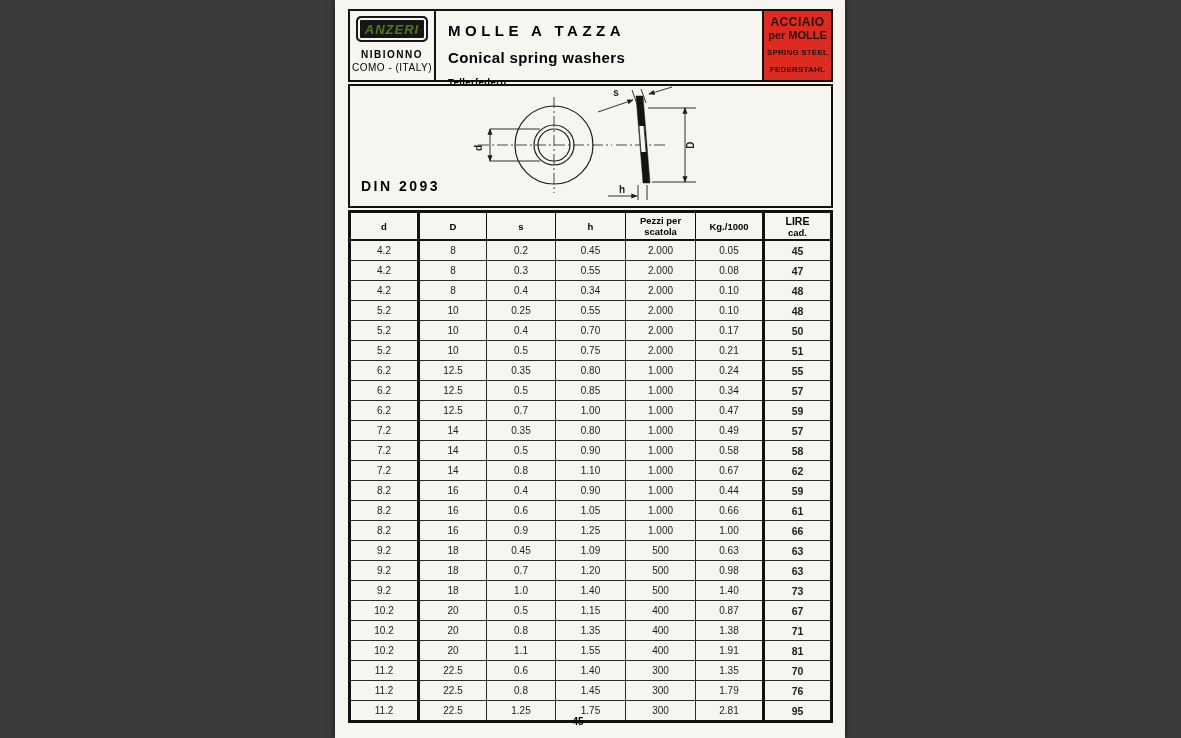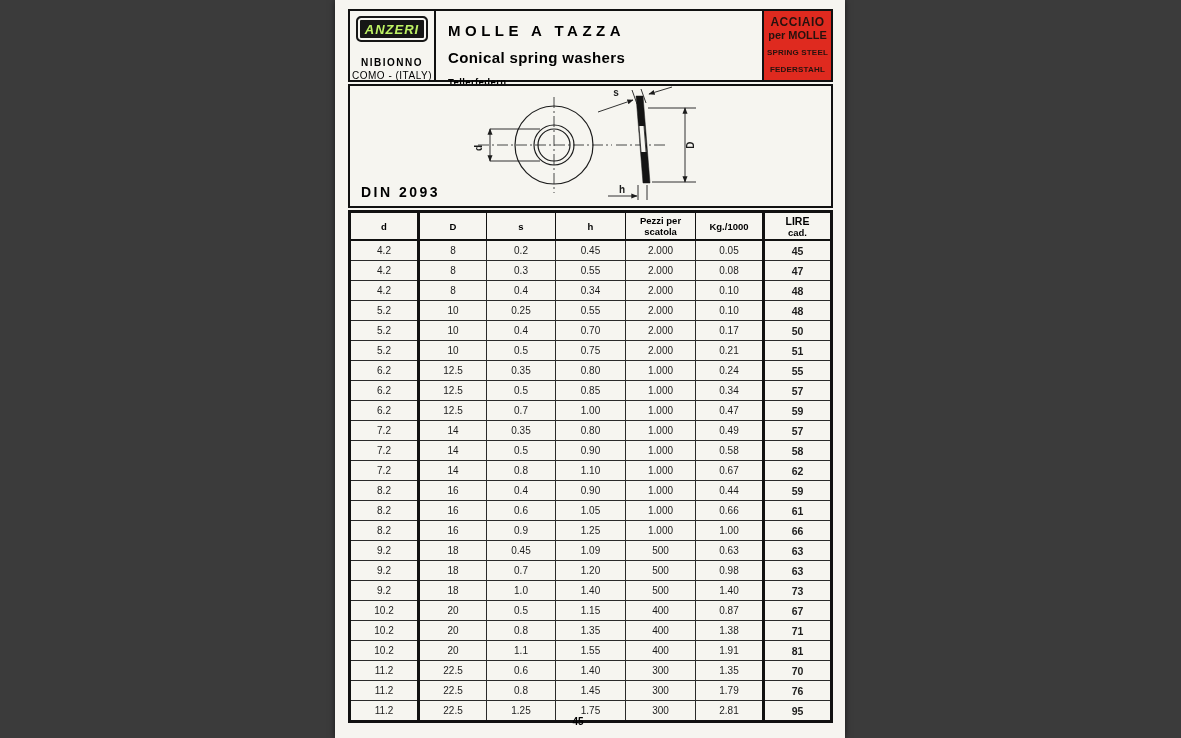--- a/index.html
+++ b/index.html
@@ -7,39 +7,39 @@
          font-family:"Liberation Sans",sans-serif;color:#17171
 7;}
   .page{position:absolute;left:335px;top:0;width:510px;height:738px;background:#f6f5f0;
         box-shadow:0 0 6px rgba(0,0,0,.6);}
   
   .header-box{position:absolute;left:13px;top:9px;width:485px;height:73px;
               border:2px solid #111;display:flex;box-sizing:border-box;background:#f6f5f0;}
   .logo-cell{width:86px;border-right:2px solid #111;box-sizing:border-box;text-align:center;padding-top:4px;}
   .logo-mark{margin:1px auto 0;width:72px;height:26px;background:#161616;border:2px solid #161616;
              box-sizing:border-box;box-shadow:inset 0 0 0 2px #f6f5f0;border-radius:5px;
-             display:flex;align-items:center;justify-content:center;color:#bef264;
+             display:flex;align-items:center;justify-content:center;color:#4d7c0f;
              font-weight:bold;font-style:italic;font-size:13px;letter-spacing:1px;}
-  .logo-town{margin-top:15px;font-weight:bold;font-size:10px;letter-spacing:1.5px;}
+  .logo-town{margin-top:7px;font-weight:bold;font-size:10px;letter-spacing:1.5px;}
   .logo-prov{margin-top:2px;font-size:10px;letter-spacing:.5px;}
   .title-cell{flex:1;padding:11px 0 12px 12px;box-sizing:border-box;}
   .title-main{font-size:15px;font-weight:bold;letter-spacing:4.5px;}
   .title-sub{font-size:15px;font-weight:bold;margin-top:10px;letter-spacing:.4px;}
   .title-sub2{font-size:9.5px;font-weight:bold;margin-top:10px;letter-spacing:.4px;}
   .badge{width:69px;box-sizing:border-box;border-left:2px solid #111;background:#df2a1f;
          text-align:center;color:#26120e;padding-top:4px;margin-left:12px;}
   .badge-l1{font-size:12px;font-weight:800;letter-spacing:.5px;}
   .badge-l2{font-size:11px;font-weight:800;margin-top:0px;}
   .badge-l3{font-size:8px;font-weight:800;margin-top:7px;letter-spacing:.2px;}
   .badge-l4{font-size:8px;font-weight:800;margin-top:8px;letter-spacing:.2px;}
   
   .drawing-box{position:absolute;left:13px;top:84px;width:485px;height:124px;
                border:2px solid #111;box-sizing:border-box;background:#f6f5f0;}
   .drawing-box svg{position:absolute;left:0;top:0;width:100%;height:100%;}
-  .din{position:absolute;left:11px;bottom:6px;font-size:14px;font-weight:bold;letter-spacing:2.5px;}
+  .din{position:absolute;left:11px;bottom:12px;font-size:14px;font-weight:bold;letter-spacing:2.5px;}
   
   .spec-table{position:absolute;left:13px;top:210px;width:485px;height:502px;box-sizing:border-box;}
   table{border-collapse:collapse;width:100%;height:100%;table-layout:fixed;border:3px solid #111;}
   th{border:1px solid #111;border-bottom:2px solid #111;font-size:9.5px;font-weight:bold;
      text-align:center;padding:1px 0;height:24px;background:#f6f5f0;}
   td{border:1px solid #2a2a2a;font-size:10px;text-align:center;padding:0;height:19px;
      background:#f6f5f0;color:#1c1c1c;}
   th:first-child,td:first-child{border-right:3px solid #111;}
   th:last-child,td:last-child{border-left:3px solid #111;font-weight:bold;font-size:10.5px;}
   .th2{display:block;font-size:9.5px;}

